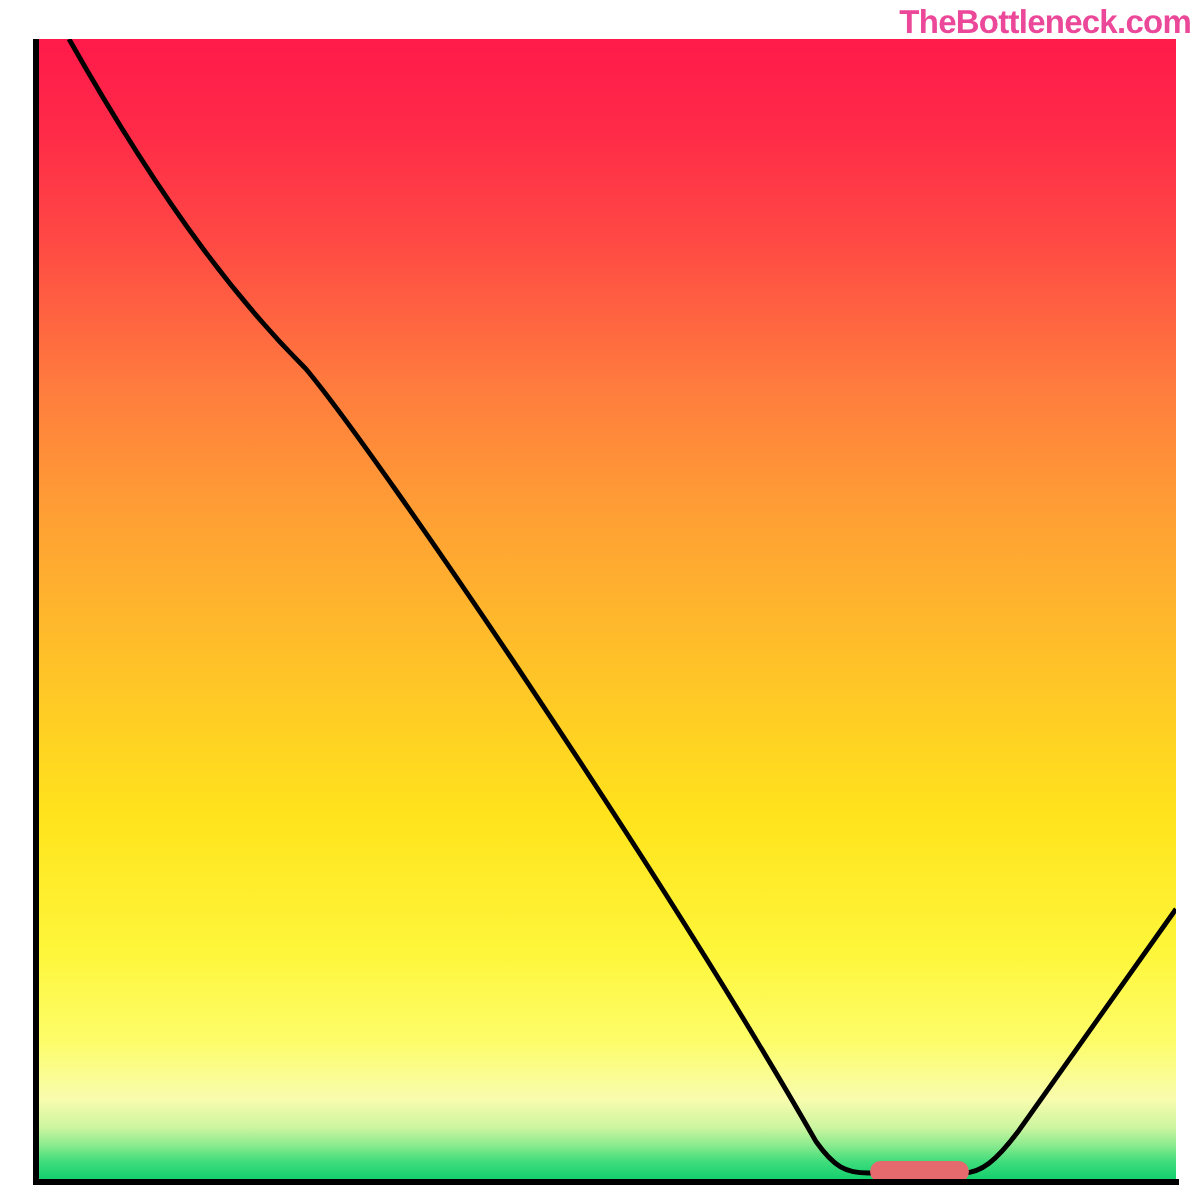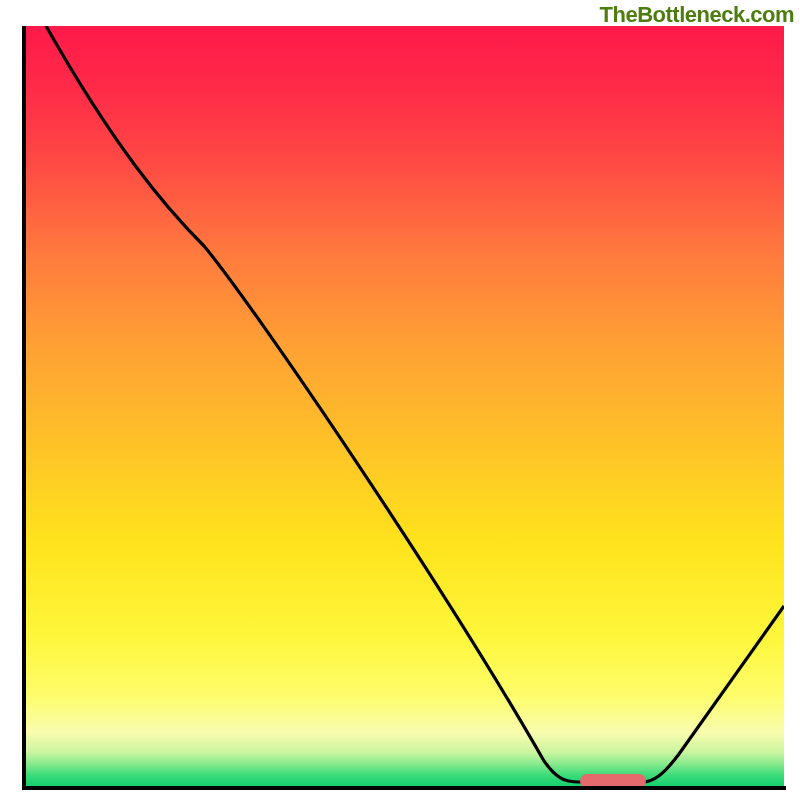--- a/index.html
+++ b/index.html
@@ -9,21 +9,21 @@
     position: relative;
     background: #fff;
     font-family: Arial, sans-serif;
   }
   .watermark {
     position: absolute;
     top: 2px;
     right: 6px;
     font-size: 22px;
     font-weight: bold;
-    color: #4d7c0f;
+    color: #ec4899;
     letter-spacing: -0.5px;
   }
   .plot-area {
     position: absolute;
     left: 24px;
     top: 26px;
     width: 760px;
     height: 760px;
   }
   .gradient-bg {

